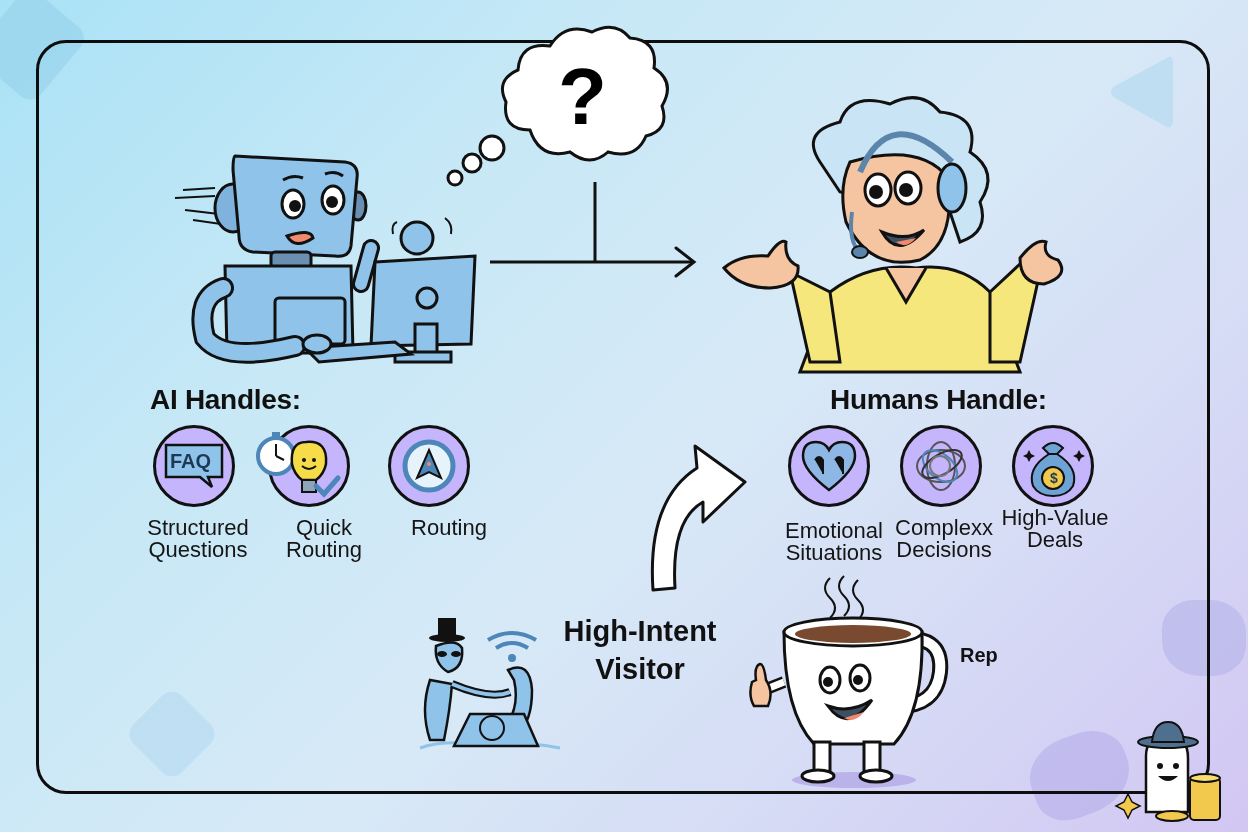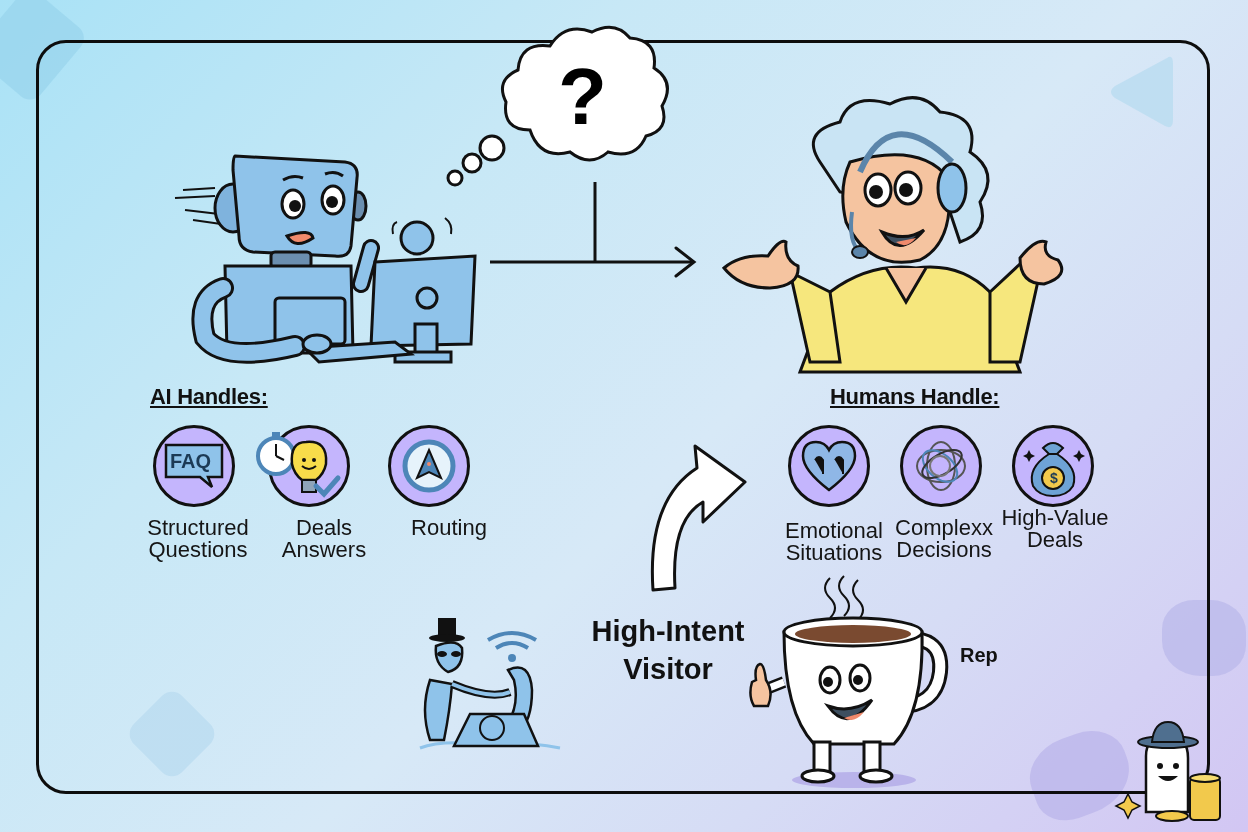--- a/index.html
+++ b/index.html
@@ -8,21 +8,21 @@
     font-family:"Liberation Sans", "DejaVu Sans", sans-serif;
     background: linear-gradient(135deg, #a9e2f6 0%, #c7e8f6 30%, #d7e9f7 55%, #d6dcf5 75%, #d2c6f3 100%);
   }
   .abs { position:absolute; }
   .frame {
     position:absolute; left:36px; top:40px; width:1174px; height:754px;
     border:3px solid #0d0d0d; border-radius:30px; box-sizing:border-box;
   }
   .deco { position:absolute; }
   .heading {
-    position:absolute; font-weight:700; font-size:22px; color:#111; letter-spacing:-0.3px;text-decoration:underline;
+    position:absolute; font-weight:700; font-size:28px; color:#111; letter-spacing:-0.3px;
   }
   .circle-icon {
     position:absolute; width:82px; height:82px; border:3px solid #111; border-radius:50%;
     background:#c4b5fd; box-sizing:border-box; display:flex; align-items:center; justify-content:center;
   }
   .label {
     position:absolute; font-size:22px; color:#151515; text-align:center; line-height:22px; width:120px;
   }
   .big-text {
     position:absolute; font-weight:700; font-size:30px; color:#111; text-align:center; line-height:38px;
@@ -152,21 +152,21 @@
     <path d="M30 14 L42 42 L30 36 L18 42 Z" fill="#4d86b8" stroke="#111" stroke-width="2"></path>
     <circle cx="30" cy="28" r="2" fill="#f08a6c"></circle>
   </svg>
 </div>
 
 <div class="label" style="left:138px;top:517px;">
   <div>Structured</div>
   <div>Questions</div>
 </div>
 <div class="label" style="left:262px;top:517px;width:124px;">
-  <div>Deals Answers</div>
+  <div>Quick Routing</div>
 </div>
 <div class="label" style="left:399px;top:517px;width:100px;">
   <div>Routing</div>
 </div>
 
 <div class="heading" style="left:830px;top:384px;">Humans Handle:</div>
 
 <div class="circle-icon" style="left:788px;top:425px;">
   <svg width="60" height="56">
     <path d="M30 52 Q4 32 4 18 Q4 4 17 4 Q26 4 30 12 Q34 4 43 4 Q56 4 56 18 Q56 32 30 52 Z" fill="#8fb7e6" stroke="#111" stroke-width="2.5"></path>
@@ -204,21 +204,21 @@
 </div>
 <div class="label" style="left:995px;top:507px;">
   <div>High-Value</div>
   <div>Deals</div>
 </div>
 
 <svg class="abs" style="left:645px;top:440px;" width="120" height="160">
   <path d="M8 150 Q2 60 52 28 L50 6 L100 42 L58 82 L58 62 Q26 80 30 148 Z" fill="#fff" stroke="#111" stroke-width="3" stroke-linejoin="round"></path>
 </svg>
 
-<div class="big-text" style="left:578px;top:612px;width:180px;font-size:29px;">
+<div class="big-text" style="left:550px;top:612px;width:180px;font-size:29px;">
   <div>High-Intent</div>
   <div>Visitor</div>
 </div>
 
 <svg class="abs" style="left:744px;top:572px;" width="210" height="220">
   <path d="M86 6 Q76 16 86 26 Q96 36 86 46" fill="none" stroke="#111" stroke-width="2"></path>
   <path d="M100 4 Q90 14 100 24 Q110 34 100 44" fill="none" stroke="#111" stroke-width="2"></path>
   <path d="M114 8 Q104 18 114 28 Q124 38 114 48" fill="none" stroke="#111" stroke-width="2"></path>
   <ellipse cx="110" cy="208" rx="62" ry="8" fill="#b9b3ea"></ellipse>
   <path d="M150 68 Q200 60 196 100 Q192 136 150 134" fill="none" stroke="#111" stroke-width="16"></path>

